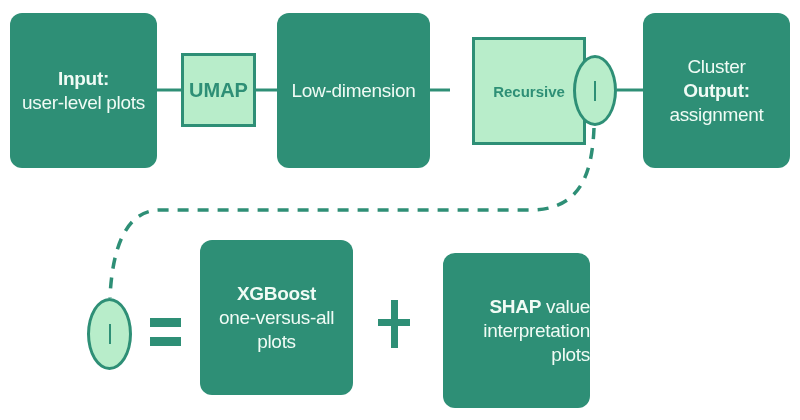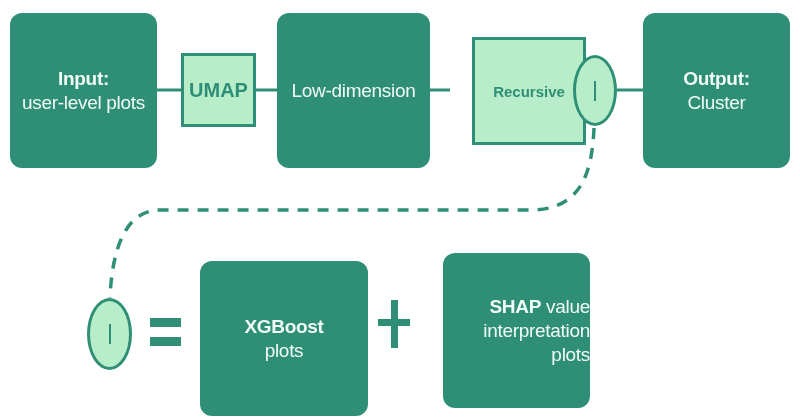--- a/index.html
+++ b/index.html
@@ -48,35 +48,37 @@
 
 <div class="light" style="left:472px;top:37px;width:114px;height:108px;">
   <div class="t">Recursive</div>
 </div>
 
 <div class="circ" style="left:573px;top:55px;width:44px;height:71px;">
   <div class="bar"></div>
 </div>
 
 <div class="box" style="left:643px;top:13px;width:147px;height:155px;">
+  <div class="t">Cluster</div>
   <div class="t b">Output:</div>
-  <div class="t">Cluster</div>
+  <div class="t">assignment</div>
 </div>
 
 <div class="circ" style="left:87px;top:298px;width:45px;height:72px;">
   <div class="bar"></div>
 </div>
 
 <div>
   <div class="sym" style="left:150px;top:318px;width:31px;height:9px;"></div>
   <div class="sym" style="left:150px;top:337px;width:31px;height:9px;"></div>
 </div>
 
-<div class="box" style="left:200px;top:261px;width:168px;height:155px;text-align:right;">
+<div class="box" style="left:200px;top:240px;width:153px;height:155px;text-align:right;">
   <div class="t b">XGBoost</div>
+  <div class="t">one-versus-all</div>
   <div class="t">plots</div>
 </div>
 
 <div>
   <div class="sym" style="left:378px;top:319px;width:32px;height:7px;"></div>
   <div class="sym" style="left:391px;top:300px;width:7px;height:48px;"></div>
 </div>
 
 <div class="box" style="left:443px;top:253px;width:147px;height:155px;align-items:flex-end;">
   <div class="t"><span class="b">SHAP</span><span> value</span></div>

